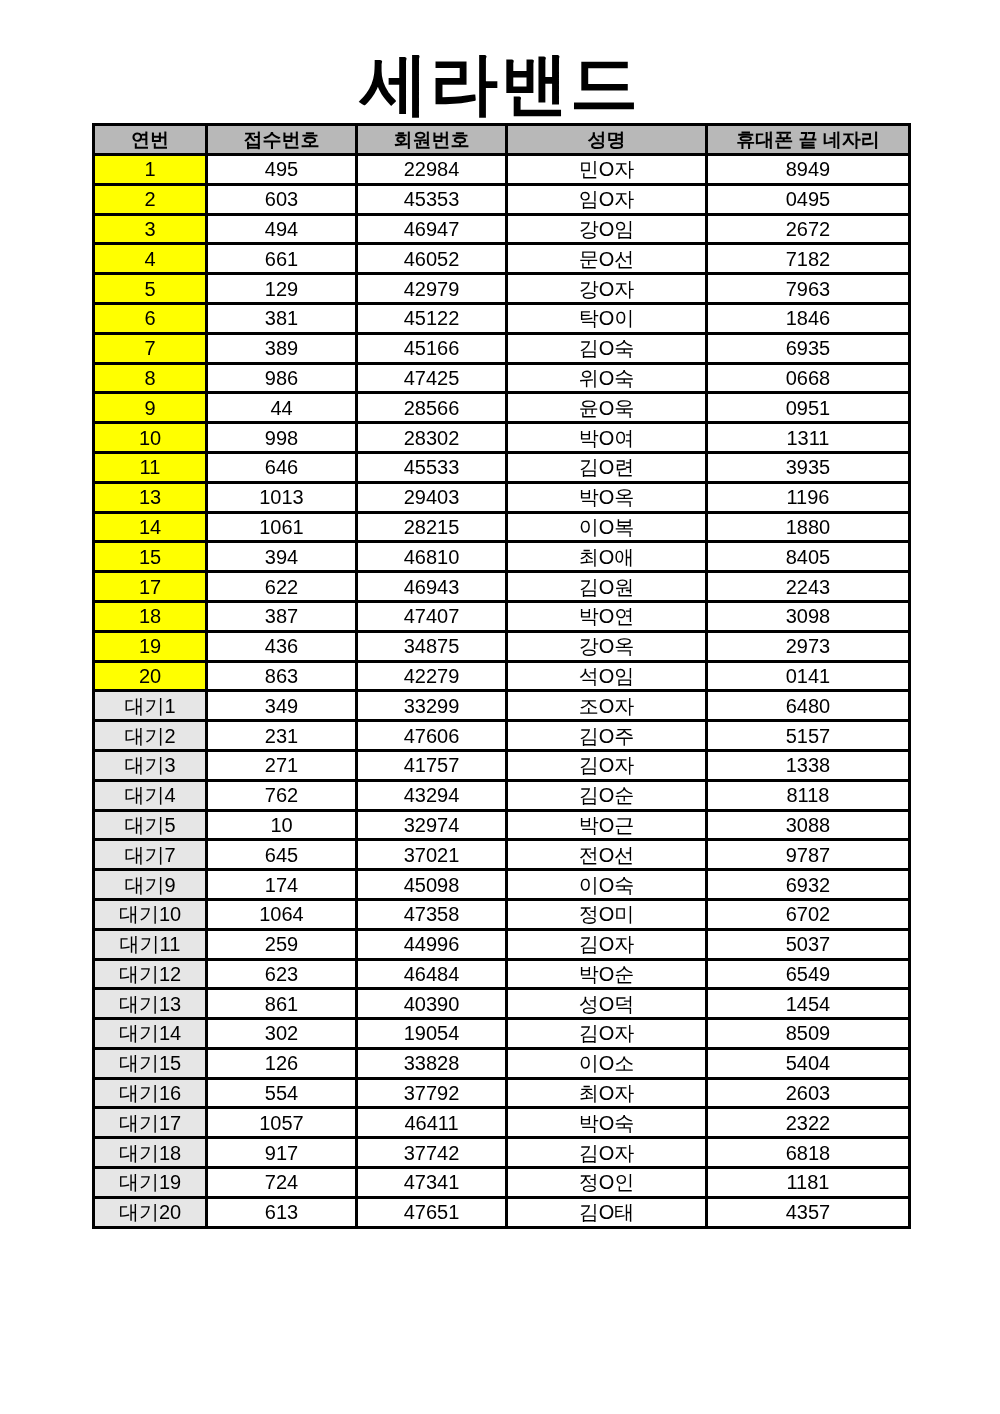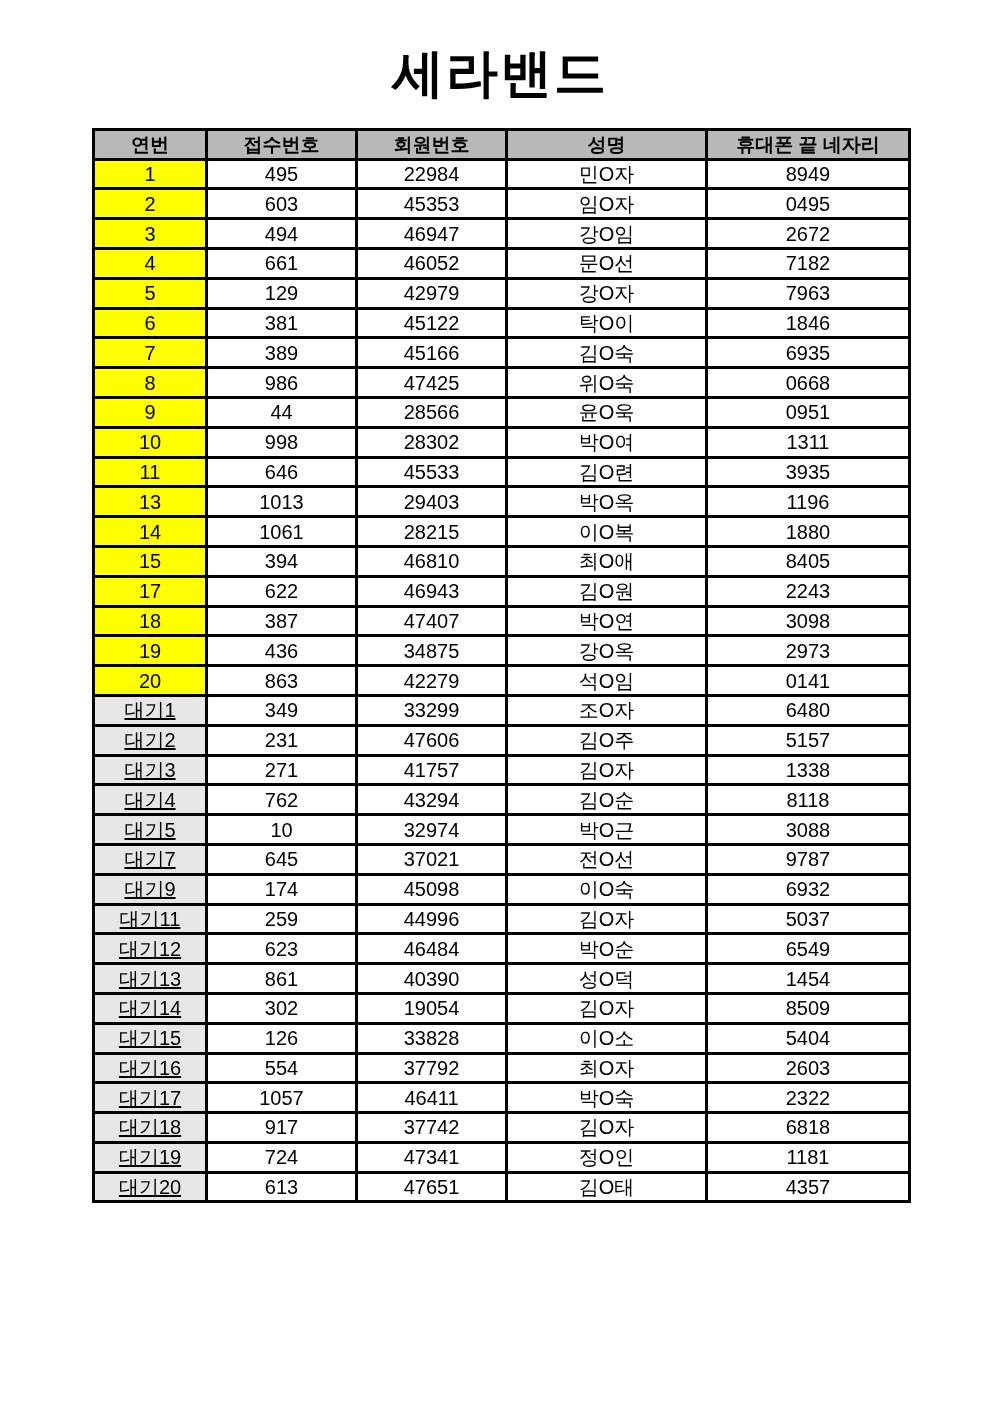--- a/index.html
+++ b/index.html
@@ -12,49 +12,49 @@
   body{
     width:1000px;height:1414px;
     font-family:"Liberation Sans","DejaVu Sans",sans-serif;
     color:#000;
     overflow:hidden;
   }
   .title{
     margin:0;
     padding-top:44px;
     text-align:center;
-    font-size:52px;
+    font-size:68px;
     font-weight:700;
     letter-spacing:2px;
     line-height:1.15;
   }
   table.roster{
     border-collapse:collapse;
     table-layout:fixed;
-    margin:24px 0 0 92px;
+    margin:1px 0 0 92px;
     width:816px;
   }
   .roster th,.roster td{
     border:3px solid var(--border-c);
     height:26.8px;
     padding:0;
     text-align:center;
     vertical-align:middle;
     font-size:20px;
     line-height:1;
     white-space:nowrap;
     overflow:hidden;
   }
   .roster thead th{
     background:var(--header-bg);
     font-weight:700;
     font-size:19px;
   }
   .roster td.sel{background:var(--sel-bg);}
-  .roster td.wait{background:var(--wait-bg);text-decoration:underline;}
+  .roster td.wait{background:var(--wait-bg);}
 </style>
 </head>
 <body>
 
 <div class="page">
   <h1 class="title">세라밴드</h1>
 
   <table class="roster">
     <colgroup>
       <col style="width:113px">
@@ -242,20 +242,27 @@
           <td>9787</td>
         </tr>
         <tr>
           <td class="wait">대기9</td>
           <td>174</td>
           <td>45098</td>
           <td>이O숙</td>
           <td>6932</td>
         </tr>
         <tr>
+          <td class="wait">대기10</td>
+          <td>1064</td>
+          <td>47358</td>
+          <td>정O미</td>
+          <td>6702</td>
+        </tr>
+        <tr>
           <td class="wait">대기11</td>
           <td>259</td>
           <td>44996</td>
           <td>김O자</td>
           <td>5037</td>
         </tr>
         <tr>
           <td class="wait">대기12</td>
           <td>623</td>
           <td>46484</td>

